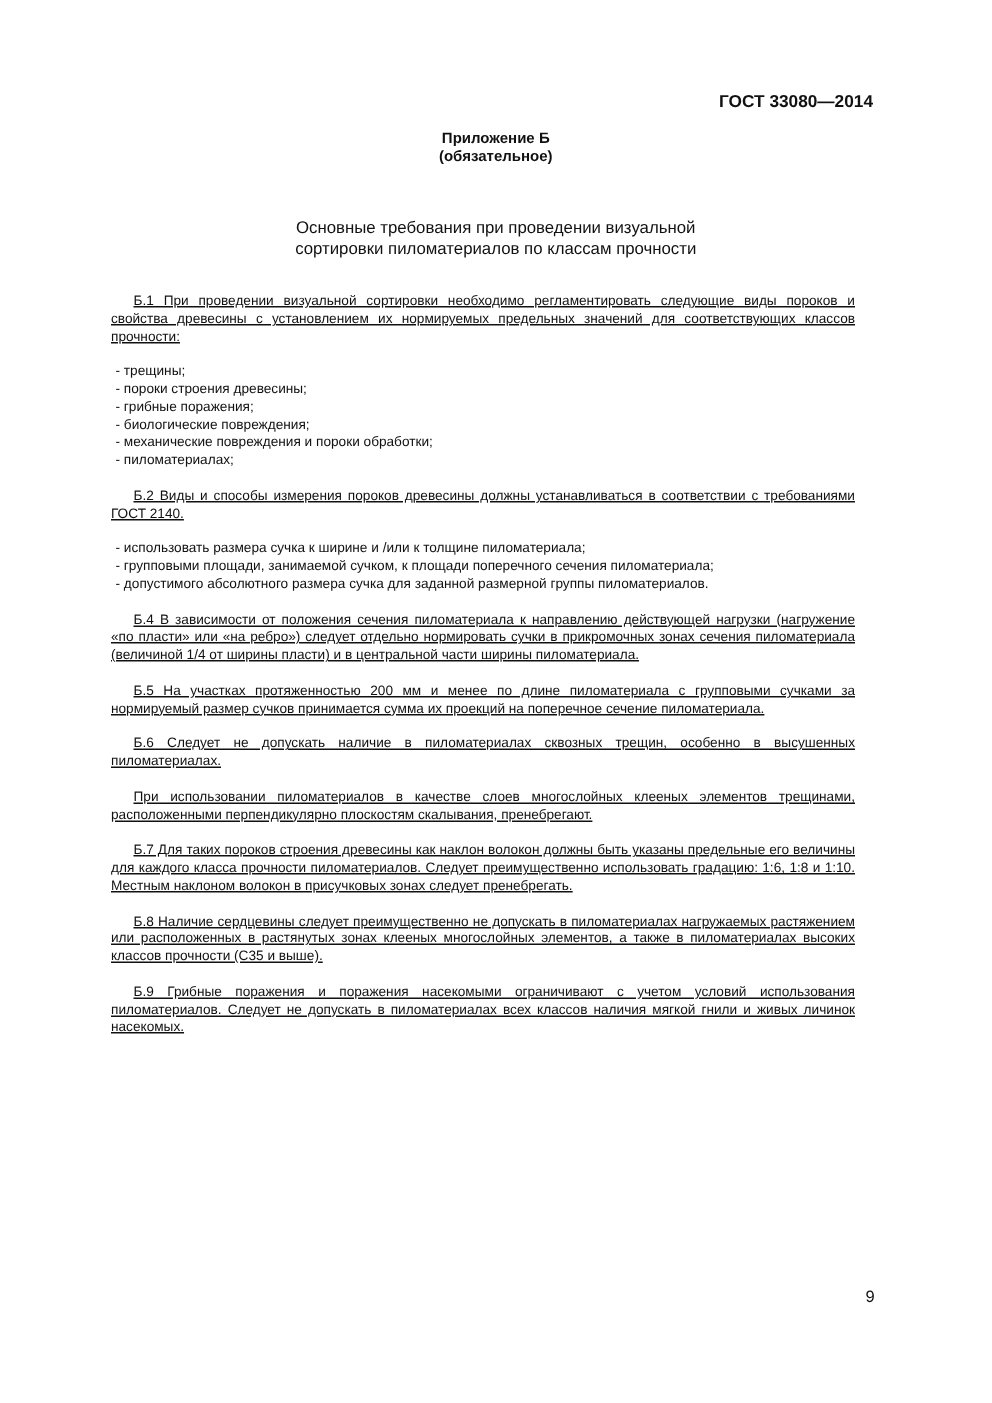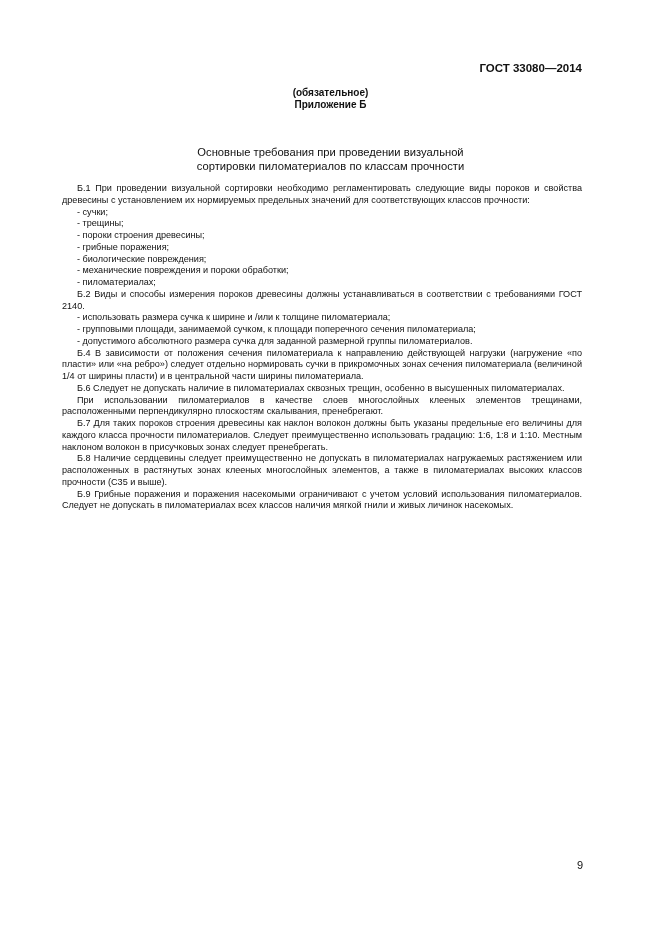--- a/index.html
+++ b/index.html
@@ -5,53 +5,53 @@
   html, body { margin: 0; padding: 0; background: #ffffff; }
   body { width: 661px; height: 935px; position: relative; overflow: hidden;
          font-family: "Liberation Sans", sans-serif; color: #111; }
   .header-code { position: absolute; top: 62px; right: 79px; font-size: 11.5px; font-weight: bold; }
   .annex { position: absolute; top: 87px; left: 0; width: 661px; text-align: center;
            font-size: 10px; font-weight: bold; line-height: 12px; }
   .title { position: absolute; top: 145px; left: 0; width: 661px; text-align: center;
            font-size: 11.2px; font-weight: normal; line-height: 14px; }
   .body { position: absolute; top: 183px; left: 62px; width: 520px;
           font-size: 9.1px; line-height: 11.75px; }
-  .p { margin: 0; text-align: justify; text-indent: 15px; }
+  .p { margin: 12px; text-align: justify; text-indent: 15px; text-decoration: underline; }
   .li { margin: 0; text-indent: 15px; }
   .page-num { position: absolute; top: 859px; left: 577px; font-size: 11px; }
 </style>
 </head>
 <body>
 
 <div class="header-code">ГОСТ 33080—2014</div>
 
 <div class="annex">
+  <div>Приложение Б</div>
   <div>(обязательное)</div>
-  <div>Приложение Б</div>
 </div>
 
 <div class="title">
   <div>Основные требования при проведении визуальной</div>
   <div>сортировки пиломатериалов по классам прочности</div>
 </div>
 
 <div class="body">
   <p class="p">Б.1 При проведении визуальной сортировки необходимо регламентировать следующие виды пороков и свойства древесины с установлением их нормируемых предельных значений для соответствующих классов прочности:</p>
-  <p class="li">- сучки;</p>
   <p class="li">- трещины;</p>
   <p class="li">- пороки строения древесины;</p>
   <p class="li">- грибные поражения;</p>
   <p class="li">- биологические повреждения;</p>
   <p class="li">- механические повреждения и пороки обработки;</p>
   <p class="li">- пиломатериалах;</p>
   <p class="p">Б.2 Виды и способы измерения пороков древесины должны устанавливаться в соответствии с требованиями ГОСТ 2140.</p>
   <p class="li">- использовать размера сучка к ширине и /или к толщине пиломатериала;</p>
   <p class="li">- групповыми площади, занимаемой сучком, к площади поперечного сечения пиломатериала;</p>
   <p class="li">- допустимого абсолютного размера сучка для заданной размерной группы пиломатериалов.</p>
   <p class="p">Б.4 В зависимости от положения сечения пиломатериала к направлению действующей нагрузки (нагружение «по пласти» или «на ребро») следует отдельно нормировать сучки в прикромочных зонах сечения пиломатериала (величиной 1/4 от ширины пласти) и в центральной части ширины пиломатериала.</p>
+  <p class="p">Б.5  На участках протяженностью 200 мм и менее по длине пиломатериала с групповыми сучками за нормируемый размер сучков принимается  сумма их проекций на поперечное сечение пиломатериала.</p>
   <p class="p">Б.6  Следует не допускать наличие в пиломатериалах сквозных трещин, особенно в высушенных пиломатериалах.</p>
   <p class="p">При использовании пиломатериалов в качестве слоев многослойных клееных элементов трещинами, расположенными перпендикулярно плоскостям скалывания, пренебрегают.</p>
   <p class="p">Б.7 Для таких пороков строения древесины как наклон волокон должны быть указаны предельные его величины для каждого класса прочности пиломатериалов. Следует преимущественно использовать градацию: 1:6, 1:8 и 1:10. Местным наклоном волокон в присучковых зонах следует пренебрегать.</p>
   <p class="p">Б.8 Наличие сердцевины следует преимущественно не допускать в пиломатериалах нагружаемых растяжением или расположенных в растянутых зонах клееных многослойных элементов, а также в пиломатериалах высоких классов прочности (С35 и выше).</p>
   <p class="p">Б.9 Грибные поражения и поражения насекомыми ограничивают с учетом условий использования пиломатериалов. Следует не допускать в пиломатериалах всех классов наличия мягкой гнили и живых личинок насекомых.</p>
 </div>
 
 <div class="page-num">9</div>
 
 </body></html>

